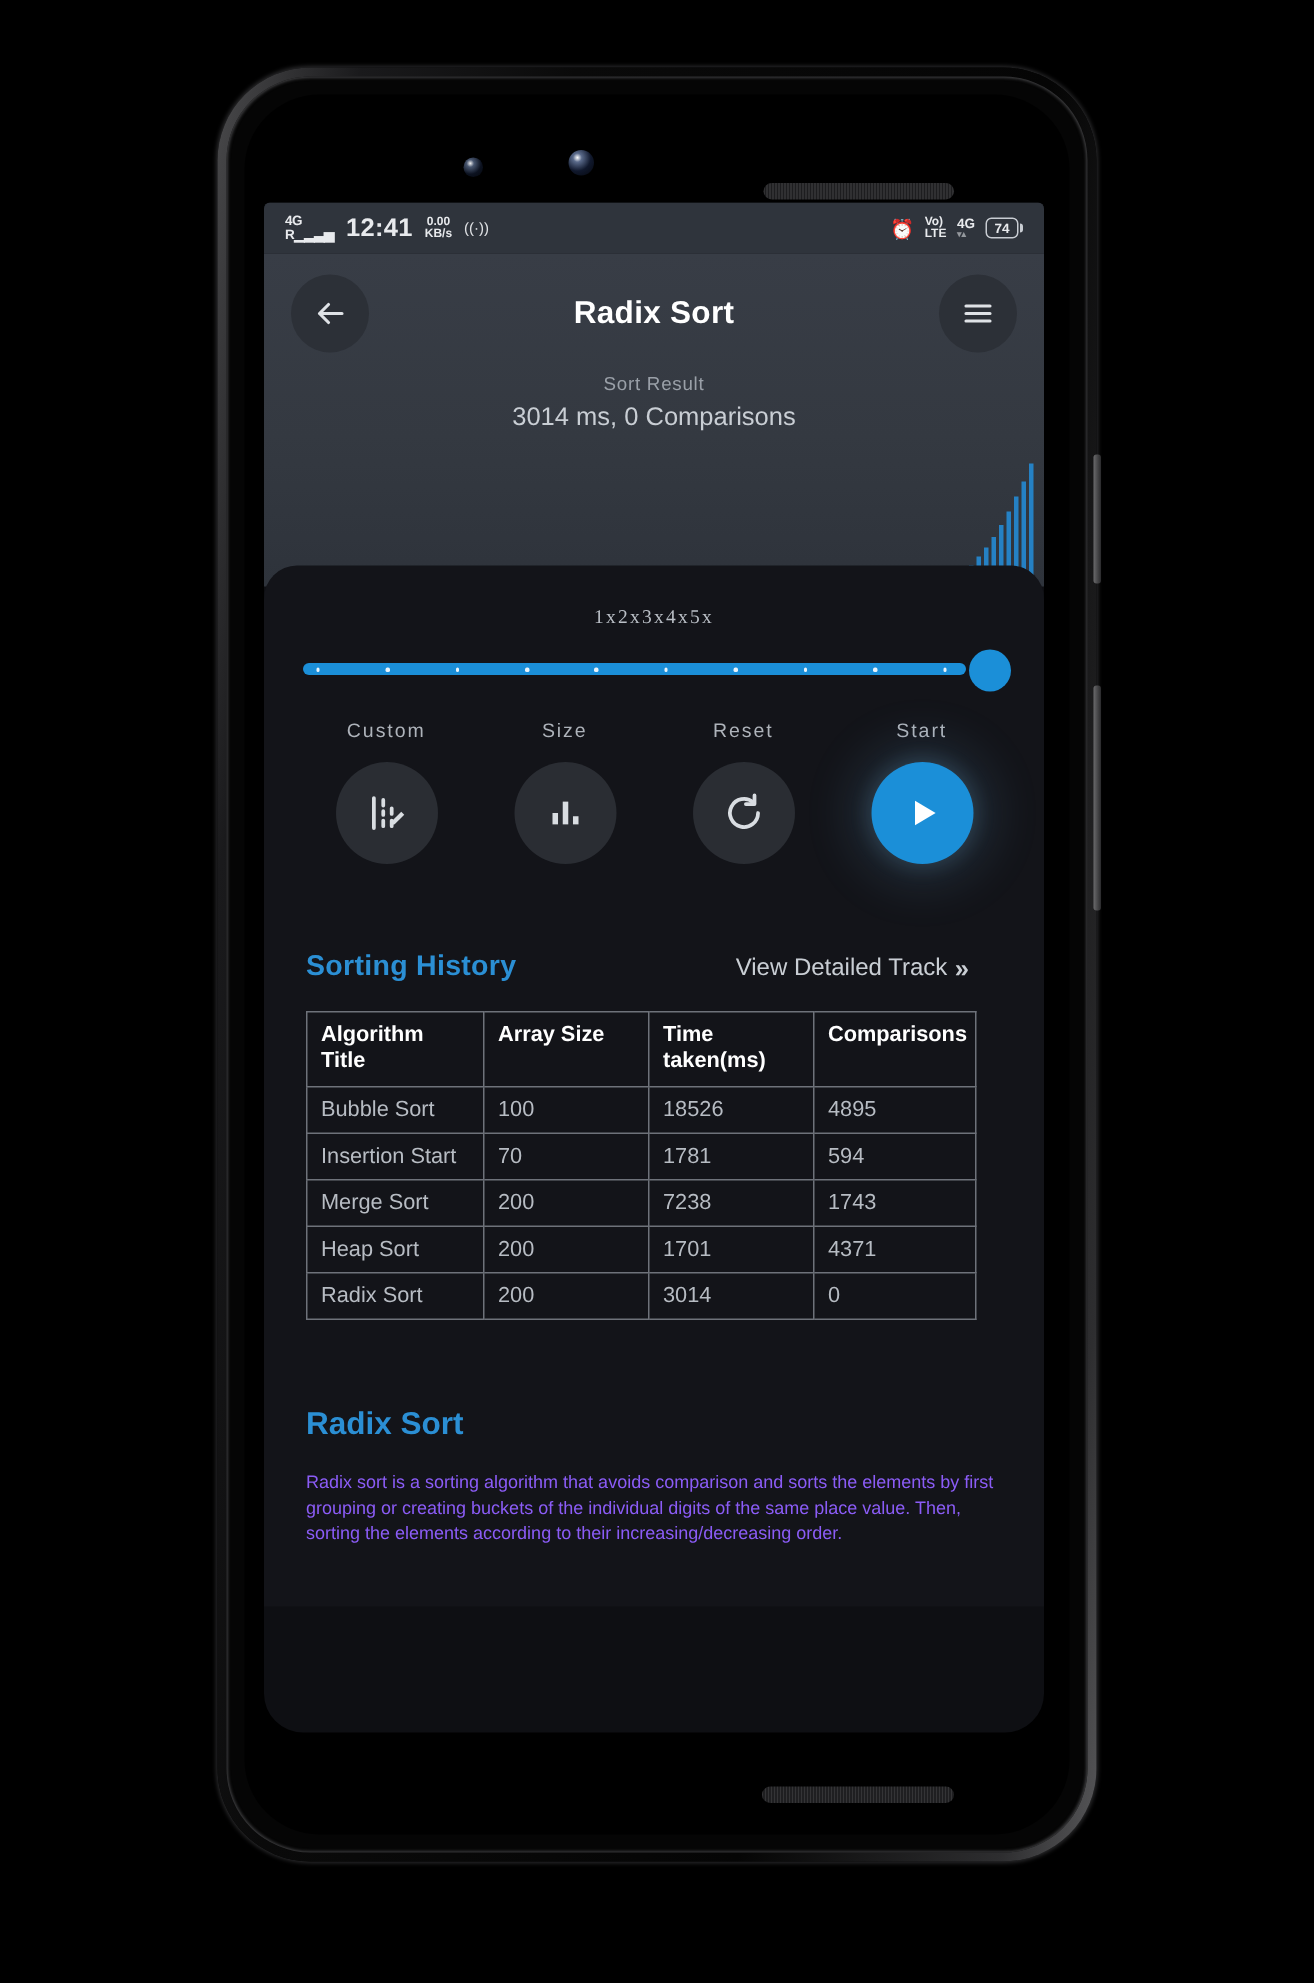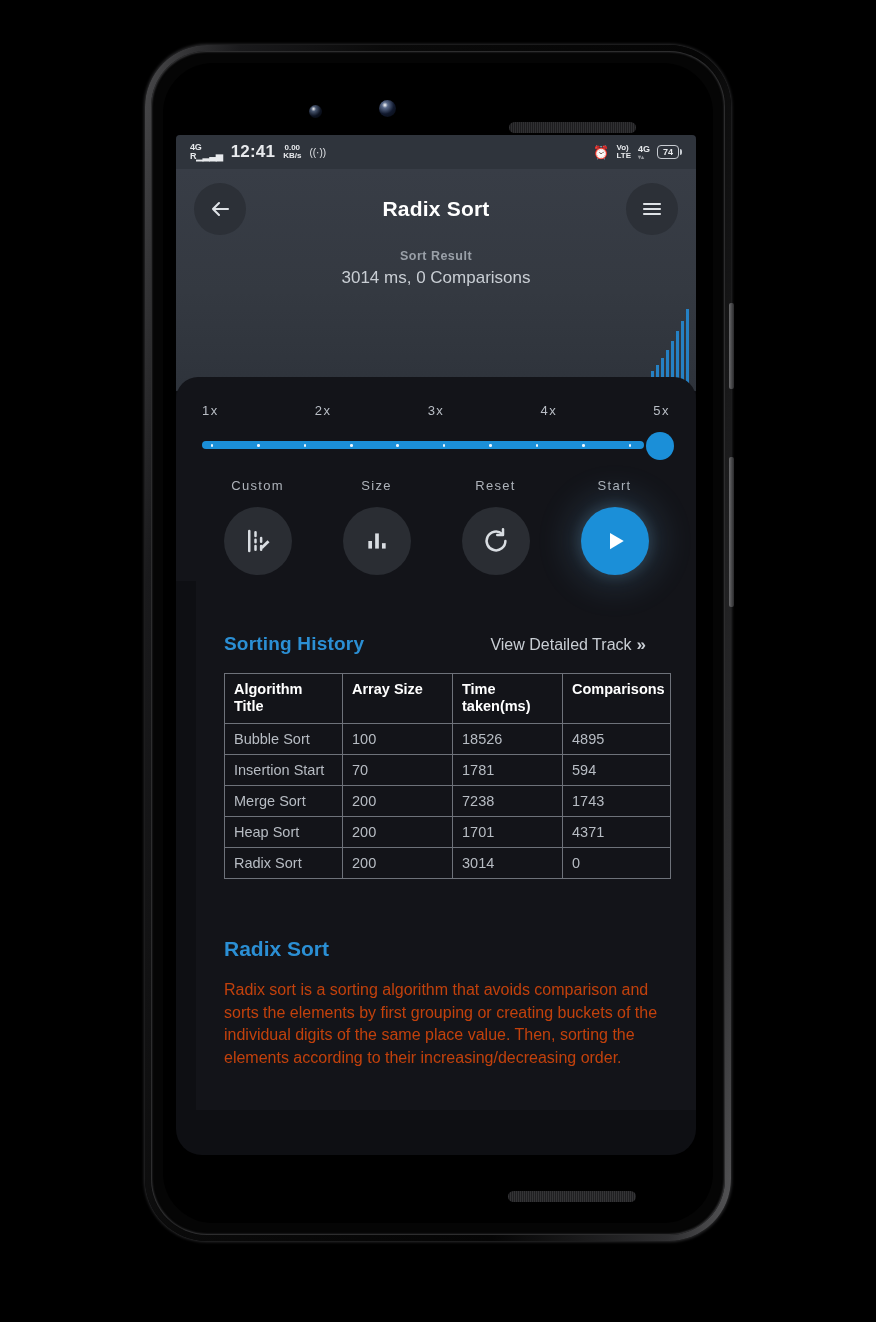--- a/index.html
+++ b/index.html
@@ -90,76 +90,76 @@
     background: linear-gradient(180deg,#383d46 0%,#343941 55%,#2e333b 100%);
     padding-top: 14px;
   }
   #header-top { display:flex; align-items:center; padding: 0 18px; }
   .circle-btn {
     width:52px; height:52px; border-radius:50%;
     background:#2c3037; display:flex; align-items:center; justify-content:center;
     color:#dfe2e6; flex:0 0 auto;
   }
   #page-title { flex:1; text-align:center; font-size:21px; font-weight:bold; color:#ffffff; letter-spacing:.2px; }
-  #sort-result-label { text-align:center; margin-top:14px; font-size:12.5px; font-weight:bold; color:#9aa0a8; letter-spacing:.5px; }
+  #sort-result-label { text-align:center; margin-top:14px; font-size:12.5px; font-weight:normal; color:#9aa0a8; letter-spacing:.5px; }
   #sort-result-value { text-align:center; margin-top:5px; font-size:17px; color:#c9ced4; }
 
   #viz-bars {
     position:absolute; right:0; bottom:0;
     height:82px; width:60px;
     display:flex; align-items:flex-end; gap:2px;
   }
   #viz-bars .bar { width:3px; background:#2581c4; }
 
   
   #control-panel {
     position:relative; margin-top:-14px;
     background:#131419; border-radius:22px 22px 0 0;
     padding: 26px 22px 6px 22px;
   }
-  #speed-ticks { display:flex; justify-content:space-between; padding: 0 4px; }
+  #speed-ticks { display:flex; justify-content:center; padding: 0 4px; font-family: Liberation Serif, serif; }
   #speed-ticks span { font-size:13px; color:#b9bec5; letter-spacing:1.5px; }
   #speed-slider { position:relative; margin-top:14px; height:26px; }
   #slider-track { position:absolute; left:4px; right:30px; top:9px; height:8px; background:#1b8fd8; border-radius:4px; }
   #slider-track .dot { position:absolute; top:3px; width:2.5px; height:2.5px; border-radius:50%; background:#eaf4fb; }
   #slider-thumb { position:absolute; right:0; top:0; width:28px; height:28px; border-radius:50%; background:#1b8fd8; }
 
   #control-labels { display:flex; margin-top:20px; }
   #control-labels span { flex:1; text-align:center; font-size:13px; color:#aeb3ba; letter-spacing:1.3px; }
   #control-buttons { display:flex; margin-top:14px; }
   .ctrl-wrap { flex:1; display:flex; justify-content:center; }
   .ctrl-btn {
     width:68px; height:68px; border-radius:50%;
     background:#2a2d33; display:flex; align-items:center; justify-content:center;
   }
   #start-button {
     background:#1b8fd8;
     box-shadow: 0 0 34px 11px rgba(100,160,205,.20), 0 0 12px 3px rgba(120,180,220,.16);
   }
 
   
-  #content { background:#131419; padding: 52px 28px 40px 28px; margin-left: 20px; }
+  #content { background:#131419; padding: 52px 28px 40px 28px; }
   #history-header { display:flex; align-items:baseline; }
   #history-title { font-size:19px; font-weight:bold; color:#2b8fd4; letter-spacing:.2px; }
   #view-detailed-track { margin-left:auto; margin-right:22px; font-size:16px; color:#c9ced4; display:flex; align-items:center; gap:5px; }
   #view-detailed-track .chev { font-size:17px; font-weight:bold; }
 
   #history-table { margin-top:18px; width:446px; border-collapse:collapse; table-layout:fixed; }
   #history-table th, #history-table td {
     border:1px solid #6e727a; padding:7px 9px; text-align:left; vertical-align:top;
   }
   #history-table th { color:#ffffff; font-size:14.5px; font-weight:bold; line-height:1.2; }
   #history-table td { color:#b7bcc3; font-size:14.5px; }
   #history-table col.c0 { width:118px; }
   #history-table col.c1 { width:110px; }
   #history-table col.c2 { width:110px; }
   #history-table col.c3 { width:108px; }
 
   #algo-title { margin-top:58px; font-size:21px; font-weight:bold; color:#2b8fd4; }
-  #algo-description { margin-top:18px; font-size:16px; line-height:1.42; color:#c2410c; }
+  #algo-description { margin-top:18px; font-size:12px; line-height:1.42; color:#8b5cf6; }
 </style>
 </head>
 <body>
 
 <div id="phone-frame">
   <div id="phone-inner">
     <div id="phone-bezel"></div>
   </div>
   <div class="side-btn" id="power-button"></div>
   <div class="side-btn" id="volume-button"></div>

